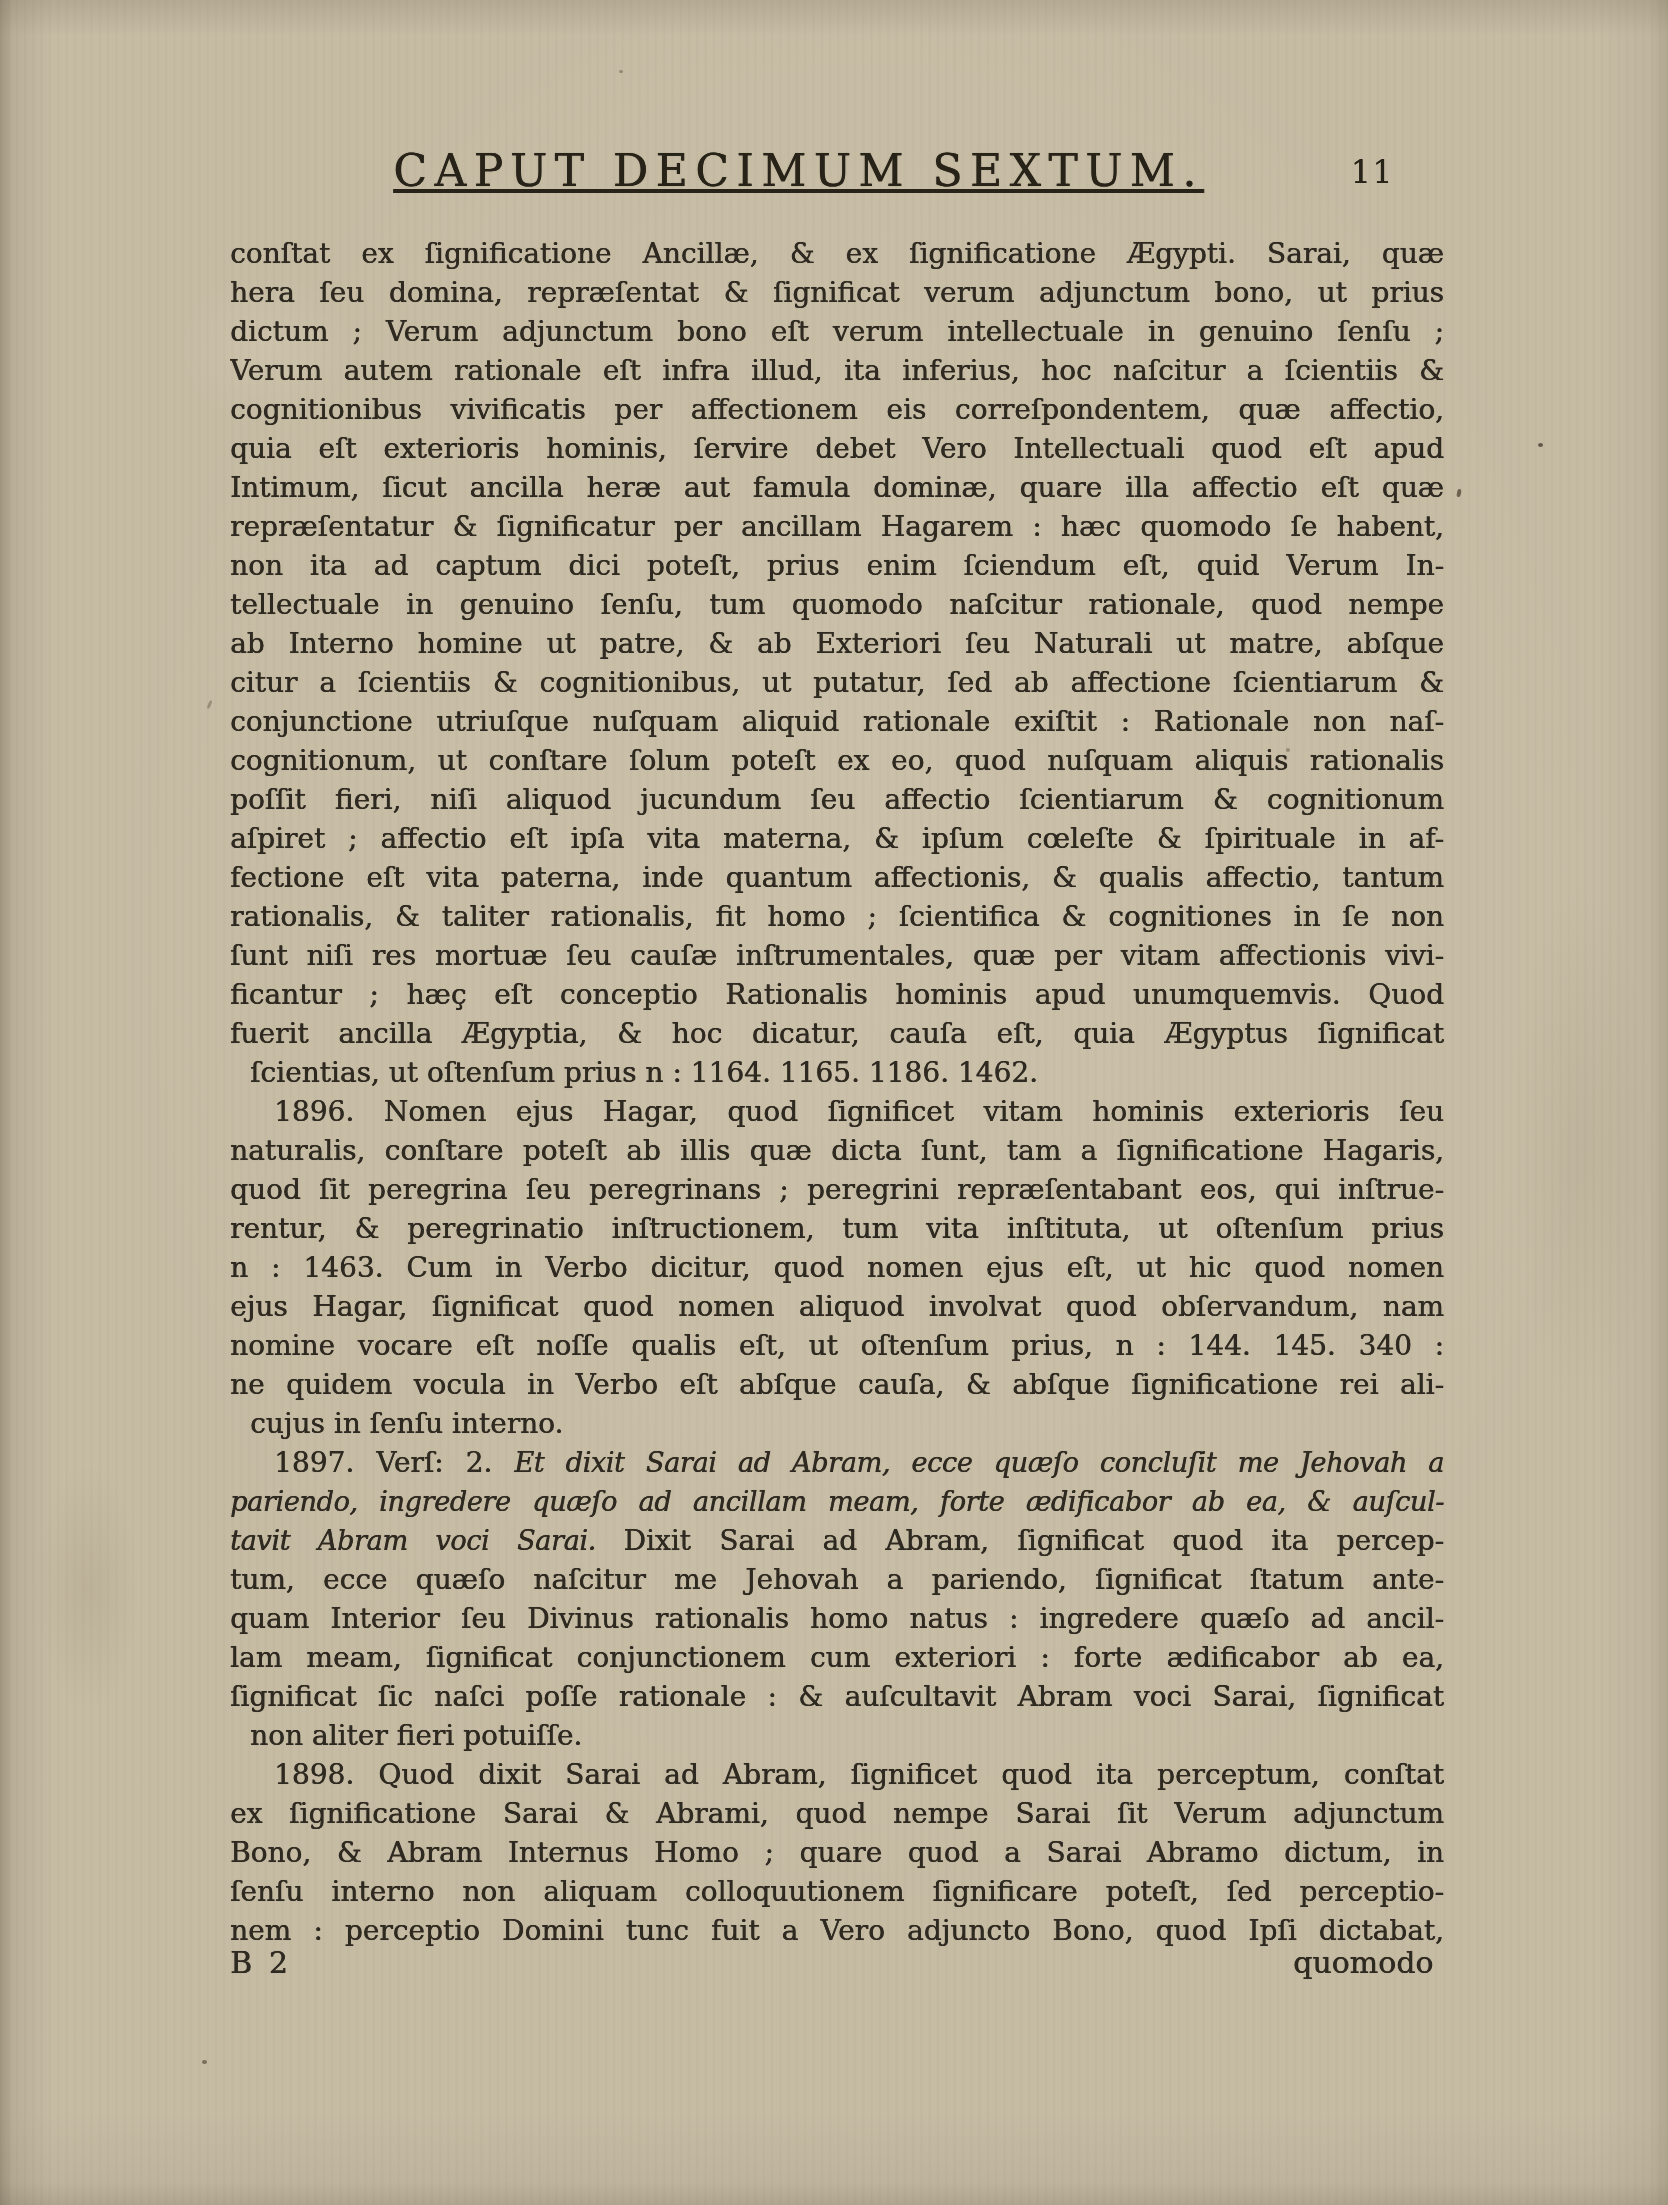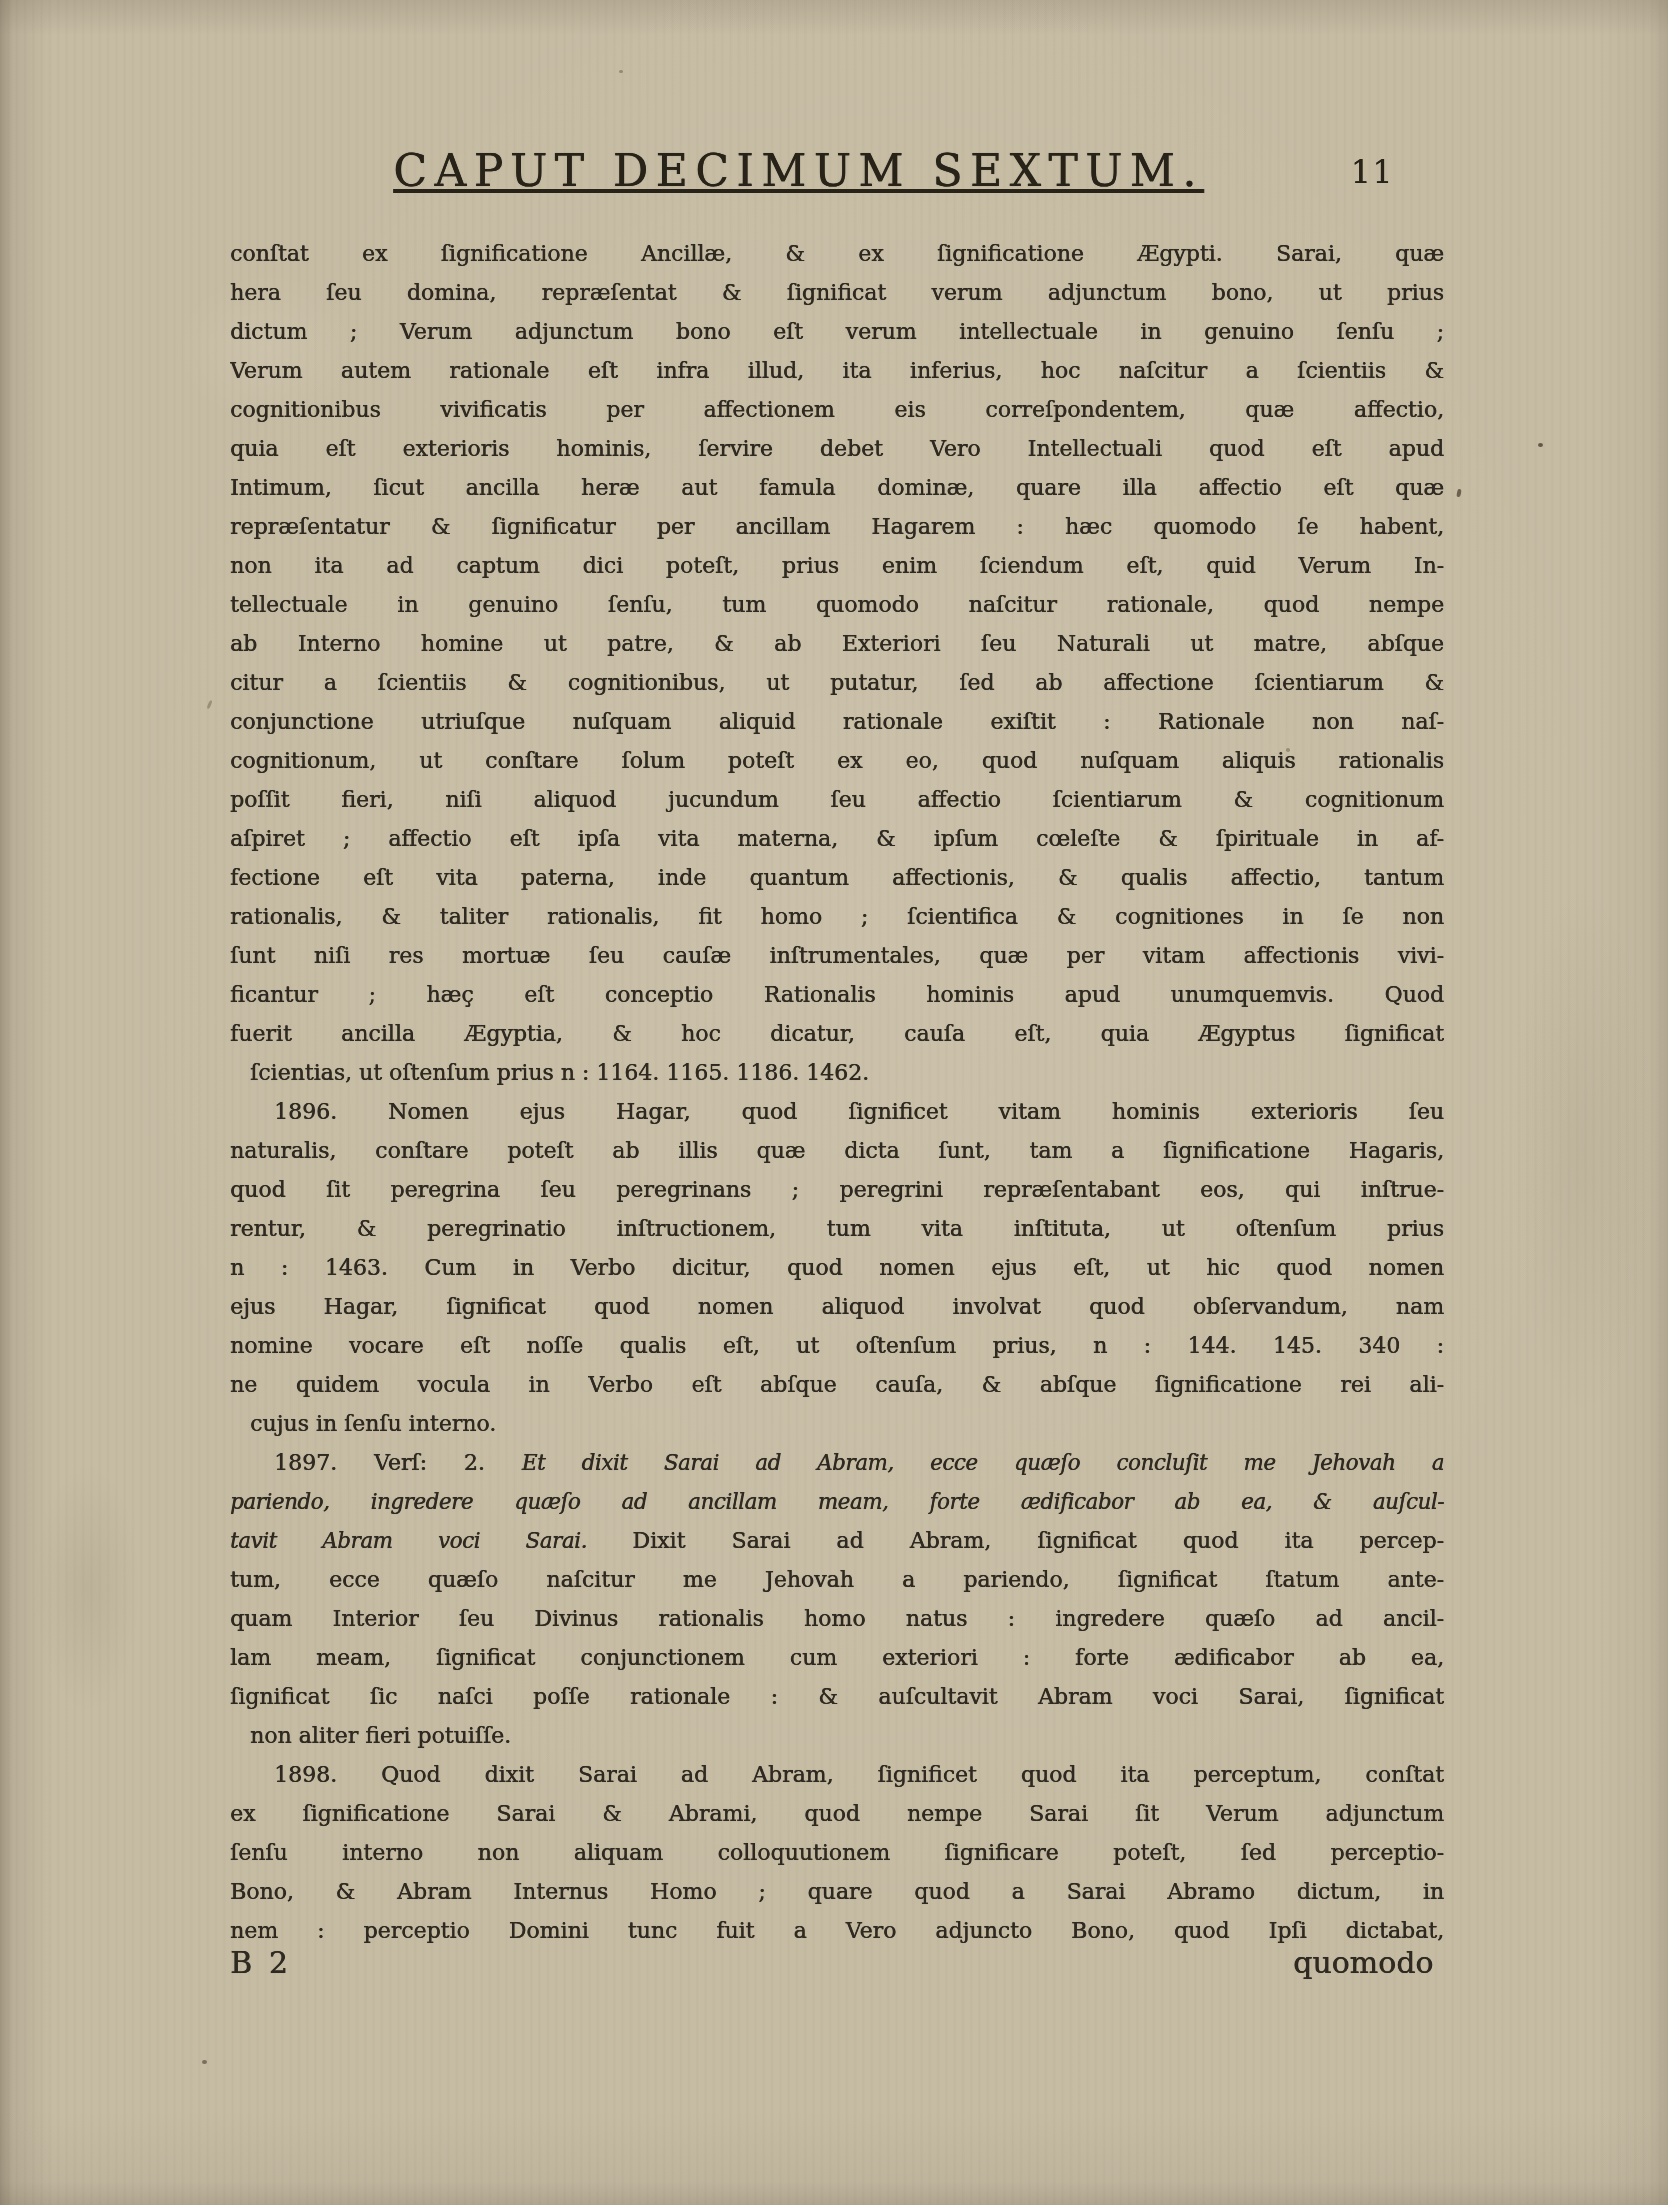--- a/index.html
+++ b/index.html
@@ -34,21 +34,21 @@
   }
   .page-number{
     position:absolute;right:50px;top:9.4px;
     font-size:31px;letter-spacing:0.06em;
     color:var(--ink_dark,#282318);
     text-shadow:0.4px 0 0 currentColor;
     margin-left:33px;
   }
   .text-block{
     position:absolute;left:230px;top:234px;width:1214px;
-    font-size:22px;
+    font-size:28px;
   }
   .line{
     height:39px;line-height:39px;
     overflow:hidden;
     text-align:justify;
     text-align-last:justify;
     text-justify:inter-word;
     white-space:normal;
     text-shadow:0.4px 0 0 currentColor, 0 0 0.9px rgba(60,52,38,0.30);
   }
@@ -126,22 +126,22 @@
       <div class="line indent"><span class="seg-roman">1897. Verſ: 2. </span> <span class="seg-italic">Et dixit Sarai ad Abram, ecce quæſo concluſit me Jehovah a</span></div>
       <div class="line"><span class="seg-italic">pariendo, ingredere quæſo ad ancillam meam, forte ædificabor ab ea, &amp; auſcul-</span></div>
       <div class="line"><span class="seg-italic">tavit Abram voci Sarai. </span> <span class="seg-roman">Dixit Sarai ad Abram, ſignificat quod ita percep-</span></div>
       <div class="line"><span class="seg-roman">tum, ecce quæſo naſcitur me Jehovah a pariendo, ſignificat ſtatum ante-</span></div>
       <div class="line"><span class="seg-roman">quam Interior ſeu Divinus rationalis homo natus : ingredere quæſo ad ancil-</span></div>
       <div class="line"><span class="seg-roman">lam meam, ſignificat conjunctionem cum exteriori : forte ædificabor ab ea,</span></div>
       <div class="line"><span class="seg-roman">ſignificat ſic naſci poſſe rationale : &amp; auſcultavit Abram voci Sarai, ſignificat</span></div>
       <div class="line nojust"><span class="seg-roman">non aliter fieri potuiſſe.</span></div>
       <div class="line indent"><span class="seg-roman">1898. Quod dixit Sarai ad Abram, ſignificet quod ita perceptum, conſtat</span></div>
       <div class="line"><span class="seg-roman">ex ſignificatione Sarai &amp; Abrami, quod nempe Sarai ſit Verum adjunctum</span></div>
+      <div class="line"><span class="seg-roman">Bono, &amp; Abram Internus Homo ; quare quod a Sarai Abramo dictum, in</span></div>
       <div class="line"><span class="seg-roman">ſenſu interno non aliquam colloquutionem ſignificare poteſt, ſed perceptio-</span></div>
-      <div class="line"><span class="seg-roman">Bono, &amp; Abram Internus Homo ; quare quod a Sarai Abramo dictum, in</span></div>
       <div class="line"><span class="seg-roman">nem : perceptio Domini tunc fuit a Vero adjuncto Bono, quod Ipſi dictabat,</span></div>
     </div>
 
   <div class="page-footer">
     <div class="signature-mark">B 2</div>
     <div class="catchword">quomodo</div>
   </div>
 
   <div class="ink-speck speck-a"></div>
   <div class="ink-speck speck-b"></div>

